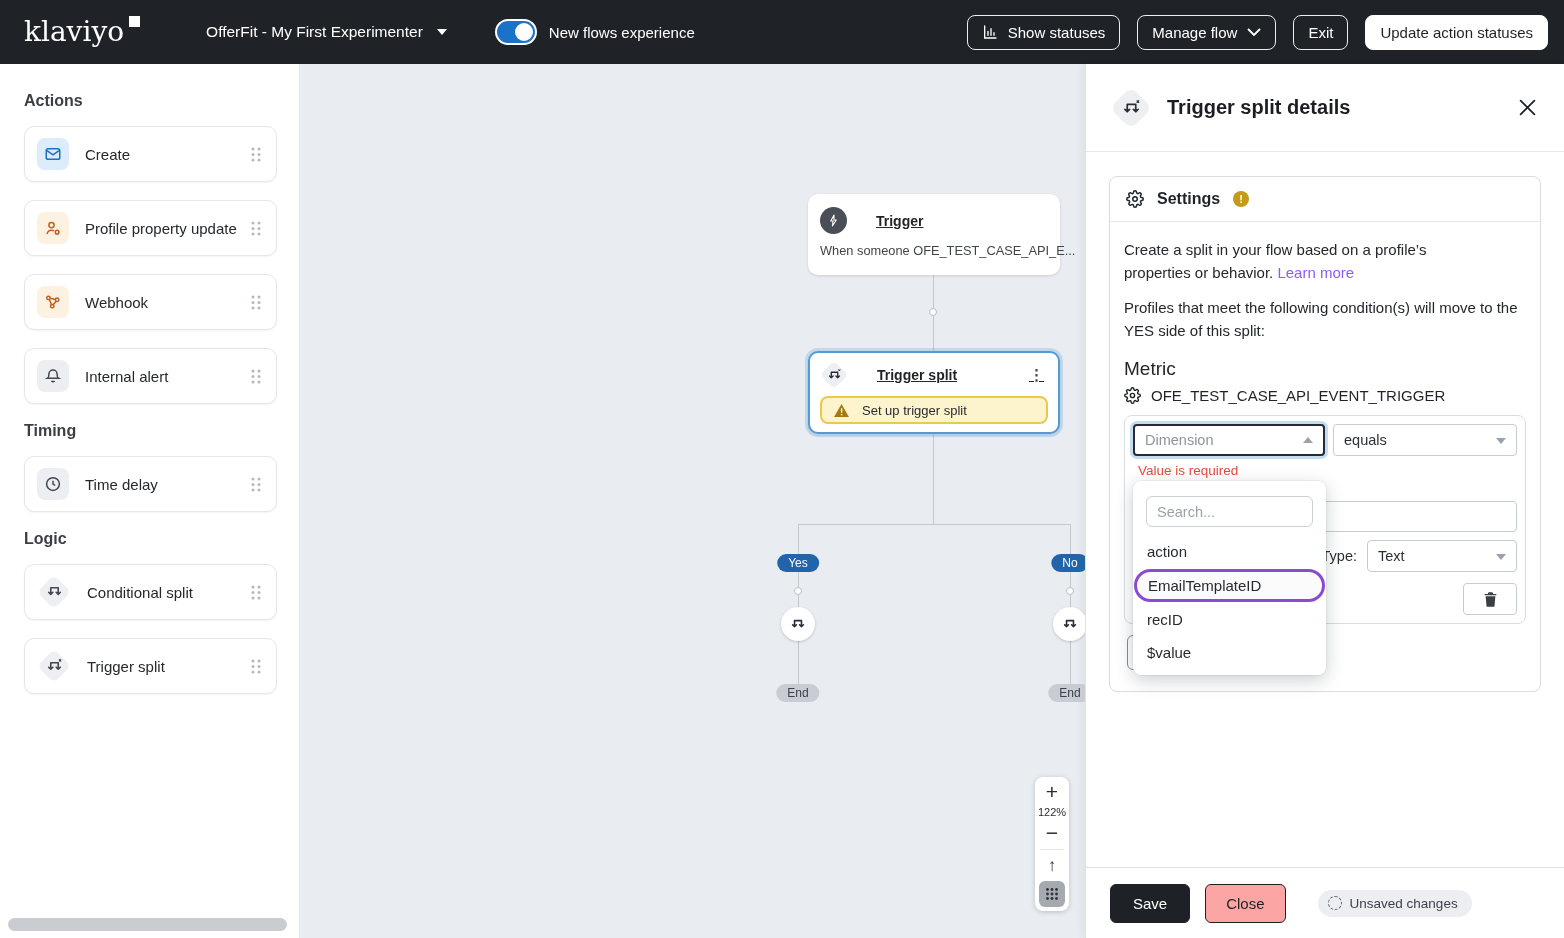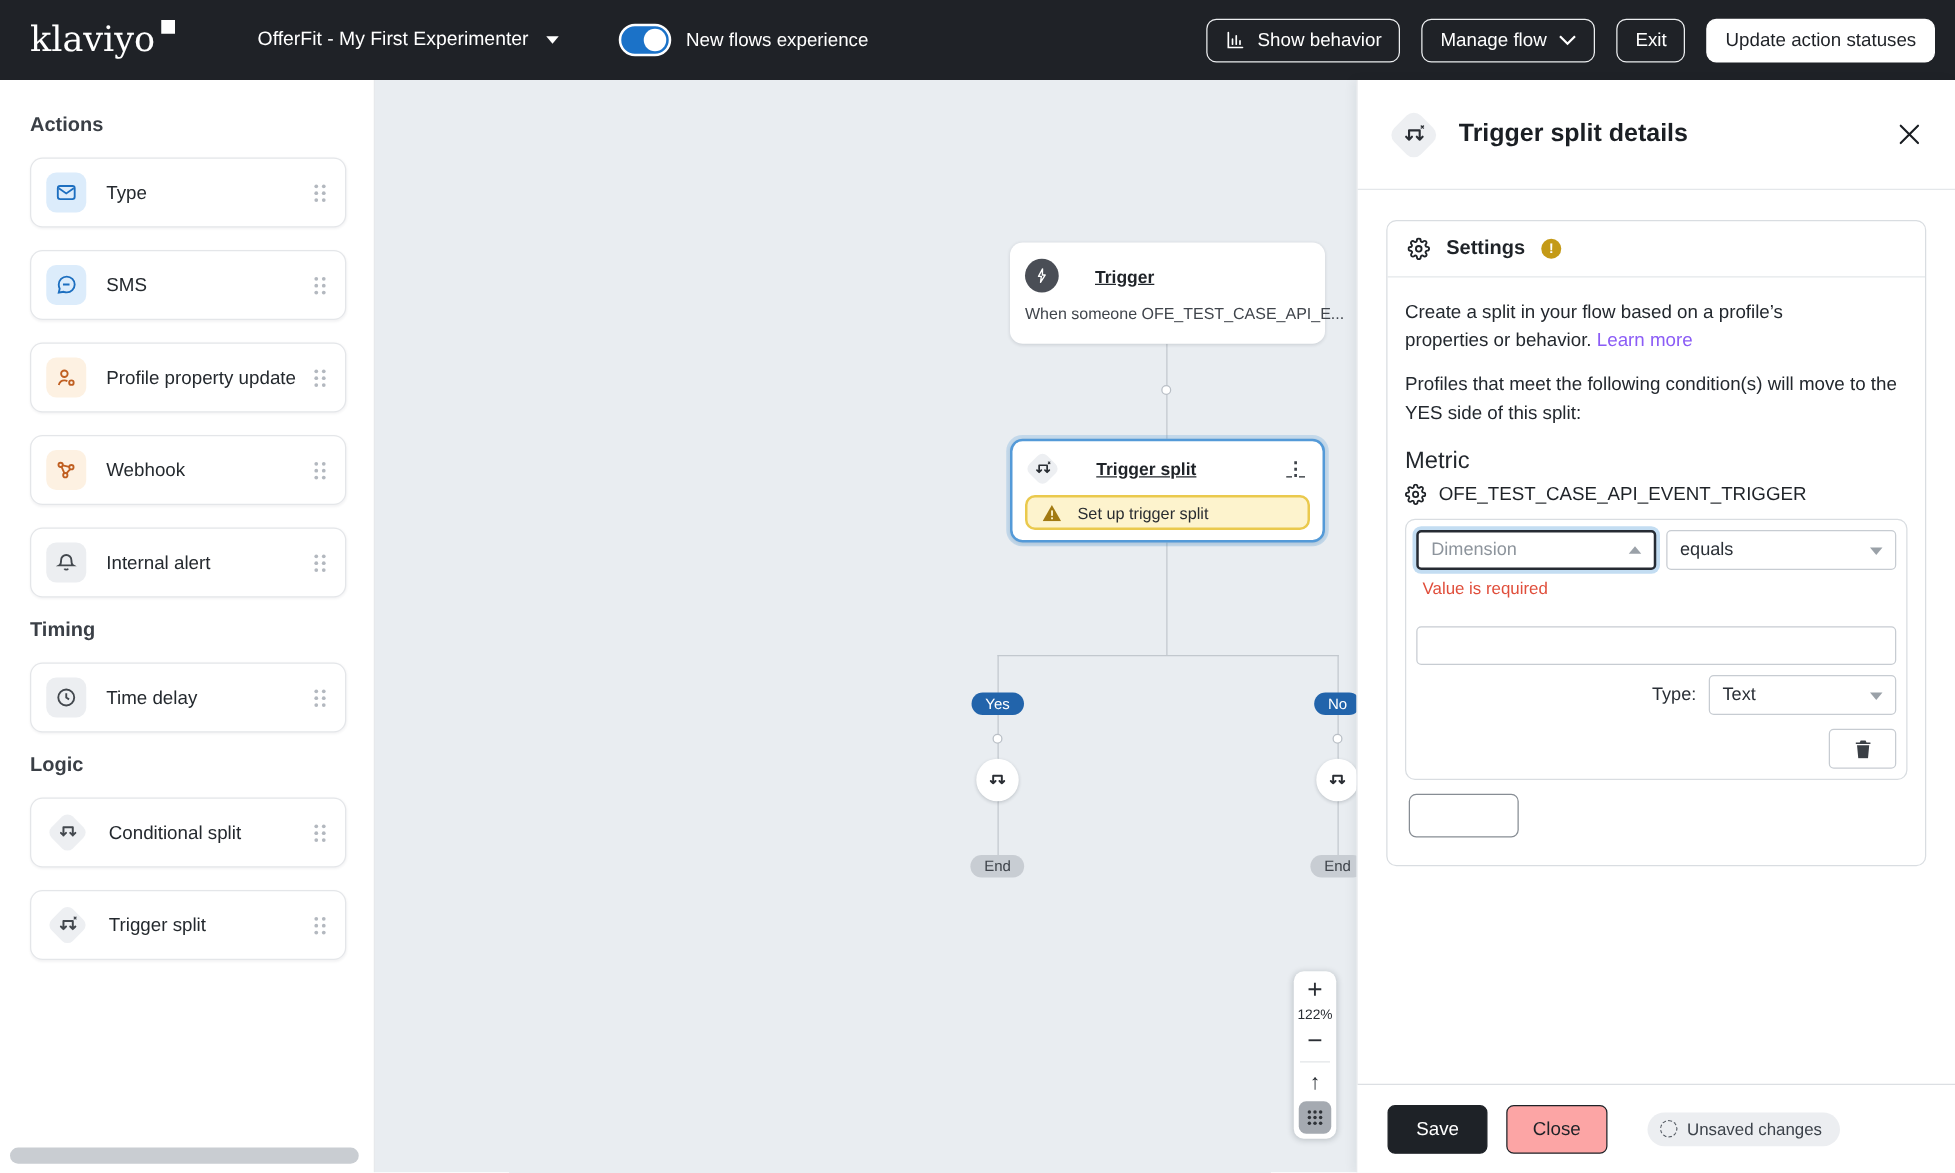--- a/index.html
+++ b/index.html
@@ -182,21 +182,21 @@
   </div>
 
   <div class="nav-right">
     <button class="nav-btn">
       <span>
         <svg width="16" height="16" viewBox="0 0 24 24" fill="none" stroke="#fff" stroke-width="2" stroke-linecap="round">
             <path d="M4 3v18h17"></path>
             <path d="M9 17v-6M13.5 17V7M18 17v-4"></path>
           </svg>
       </span>
-      <span>Show behavior</span>
+      <span>Show statuses</span>
     </button>
     <button class="nav-btn">
       <span>Manage flow</span>
       <span>
         <svg width="14" height="9" viewBox="0 0 14 9" fill="none" stroke="#fff" stroke-width="1.8">
             <path d="M1 1l6 6 6-6"></path>
           </svg>
       </span>
     </button>
     <button class="nav-btn">
@@ -213,56 +213,35 @@
   <div class="sidebar">
     <div class="side-title">Actions</div>
 
     <div class="side-card">
       <span class="sq-icon blue">
         <svg width="18" height="18" viewBox="0 0 24 24" fill="none" stroke="currentColor" stroke-width="2">
             <rect x="3" y="5" width="18" height="14" rx="2.5"></rect>
             <path d="M4 7.5l8 5.5 8-5.5"></path>
           </svg>
       </span>
-      <span class="side-label">Type</span>
-      <span class="drag-dots">
-        <svg width="13" height="17" viewBox="0 0 13 17">
-            <g fill="#b3b8bf">
-              <circle cx="4" cy="3" r="1.5"></circle>
-              <circle cx="10" cy="3" r="1.5"></circle>
-              <circle cx="4" cy="8.5" r="1.5"></circle>
-              <circle cx="10" cy="8.5" r="1.5"></circle>
-              <circle cx="4" cy="14" r="1.5"></circle>
-              <circle cx="10" cy="14" r="1.5"></circle>
-            </g>
-          </svg>
-      </span>
-    </div>
-
-    <div class="side-card">
-      <span class="sq-icon blue">
-        <svg width="18" height="18" viewBox="0 0 24 24" fill="none" stroke="currentColor" stroke-width="2">
-            <path d="M21 11.5a8.4 8.4 0 0 1-8.5 8.3 9 9 0 0 1-3.2-.6L4 20l1-4.1A8.1 8.1 0 0 1 4 11.5a8.5 8.5 0 0 1 17 0z"></path>
-            <path d="M8.5 11.5h7"></path>
-          </svg>
-      </span>
-      <span class="side-label">SMS</span>
-      <span class="drag-dots">
-        <svg width="13" height="17" viewBox="0 0 13 17">
-            <g fill="#b3b8bf">
-              <circle cx="4" cy="3" r="1.5"></circle>
-              <circle cx="10" cy="3" r="1.5"></circle>
-              <circle cx="4" cy="8.5" r="1.5"></circle>
-              <circle cx="10" cy="8.5" r="1.5"></circle>
-              <circle cx="4" cy="14" r="1.5"></circle>
-              <circle cx="10" cy="14" r="1.5"></circle>
-            </g>
-          </svg>
-      </span>
-    </div>
+      <span class="side-label">Create</span>
+      <span class="drag-dots">
+        <svg width="13" height="17" viewBox="0 0 13 17">
+            <g fill="#b3b8bf">
+              <circle cx="4" cy="3" r="1.5"></circle>
+              <circle cx="10" cy="3" r="1.5"></circle>
+              <circle cx="4" cy="8.5" r="1.5"></circle>
+              <circle cx="10" cy="8.5" r="1.5"></circle>
+              <circle cx="4" cy="14" r="1.5"></circle>
+              <circle cx="10" cy="14" r="1.5"></circle>
+            </g>
+          </svg>
+      </span>
+    </div>
+
 
     <div class="side-card">
       <span class="sq-icon orange">
         <svg width="18" height="18" viewBox="0 0 24 24" fill="none" stroke="currentColor" stroke-width="2">
             <circle cx="10" cy="8" r="3.5"></circle>
             <path d="M4 20c.9-3.3 3.2-5 6-5 1.2 0 2.3.3 3.2.9"></path>
             <circle cx="17.5" cy="17.5" r="2.4"></circle>
           </svg>
       </span>
       <span class="side-label">Profile property update</span>
@@ -556,20 +535,27 @@
             <button class="trash-btn">
               <span>
                 <svg width="13" height="15" viewBox="0 0 20 22" fill="#3a3f45">
                     <path d="M7 0h6l1.2 2.5H19v2H1v-2h4.8L7 0zM2.5 6h15L16 22H4L2.5 6z"></path>
                   </svg>
               </span>
             </button>
           </div>
 
           
+          <div class="dropdown">
+            <input class="search-input" placeholder="Search..." style="">
+            <div class="opt first">action</div>
+            <div class="opt hl">EmailTemplateID</div>
+            <div class="opt">recID</div>
+            <div class="opt">$value</div>
+          </div>
         </div>
 
         <button class="and-btn"></button>
       </div>
     </div>
 
     <div class="panel-footer">
       <button class="btn-save">Save</button>
       <button class="btn-close">Close</button>
       <div class="status-pill">

